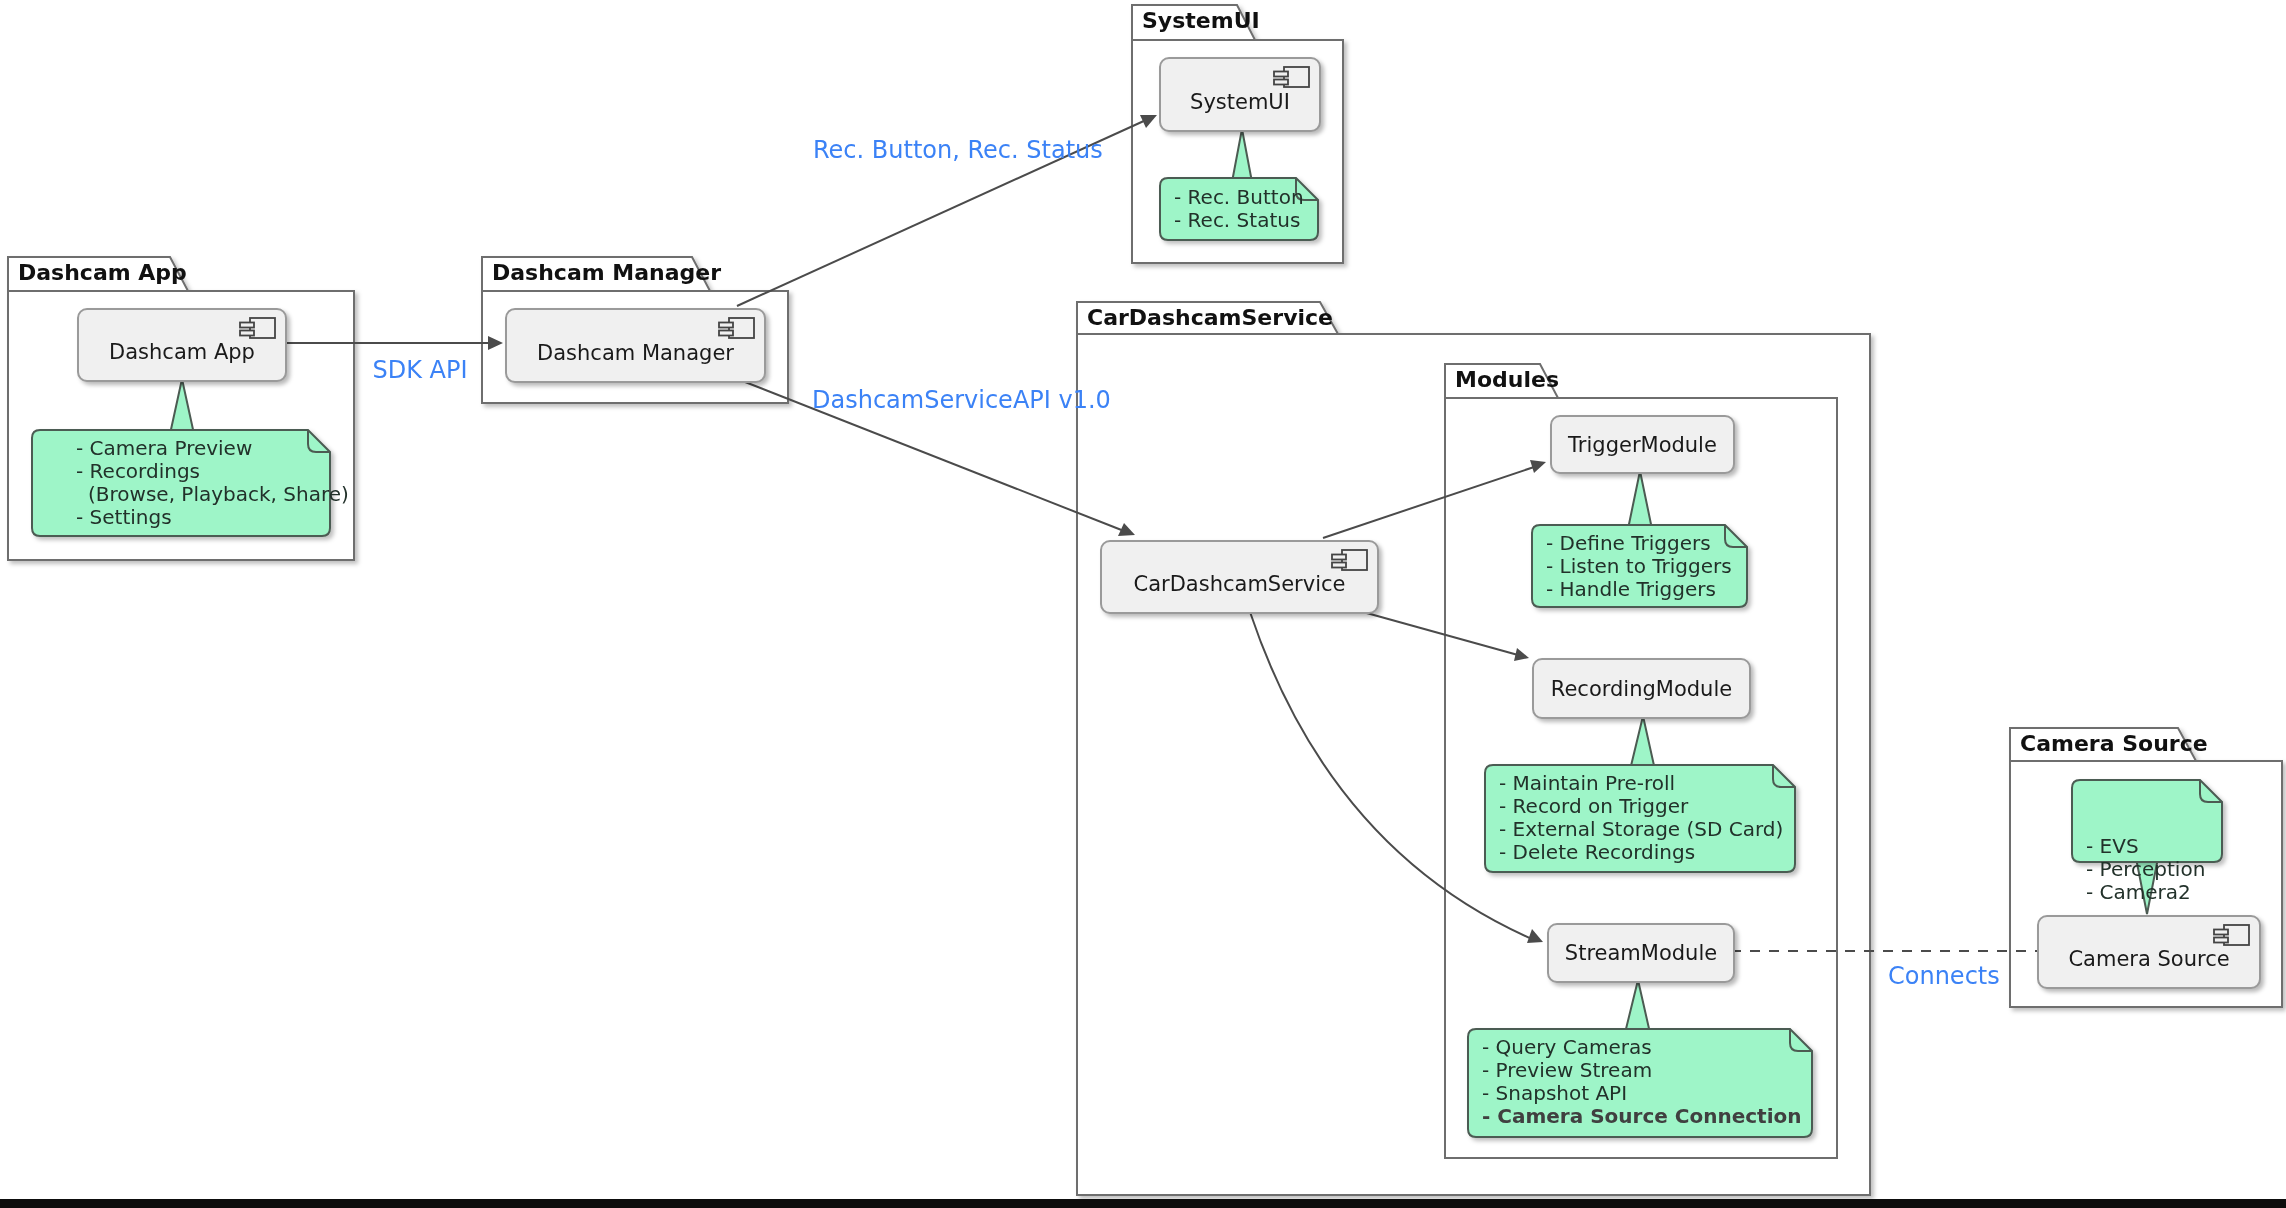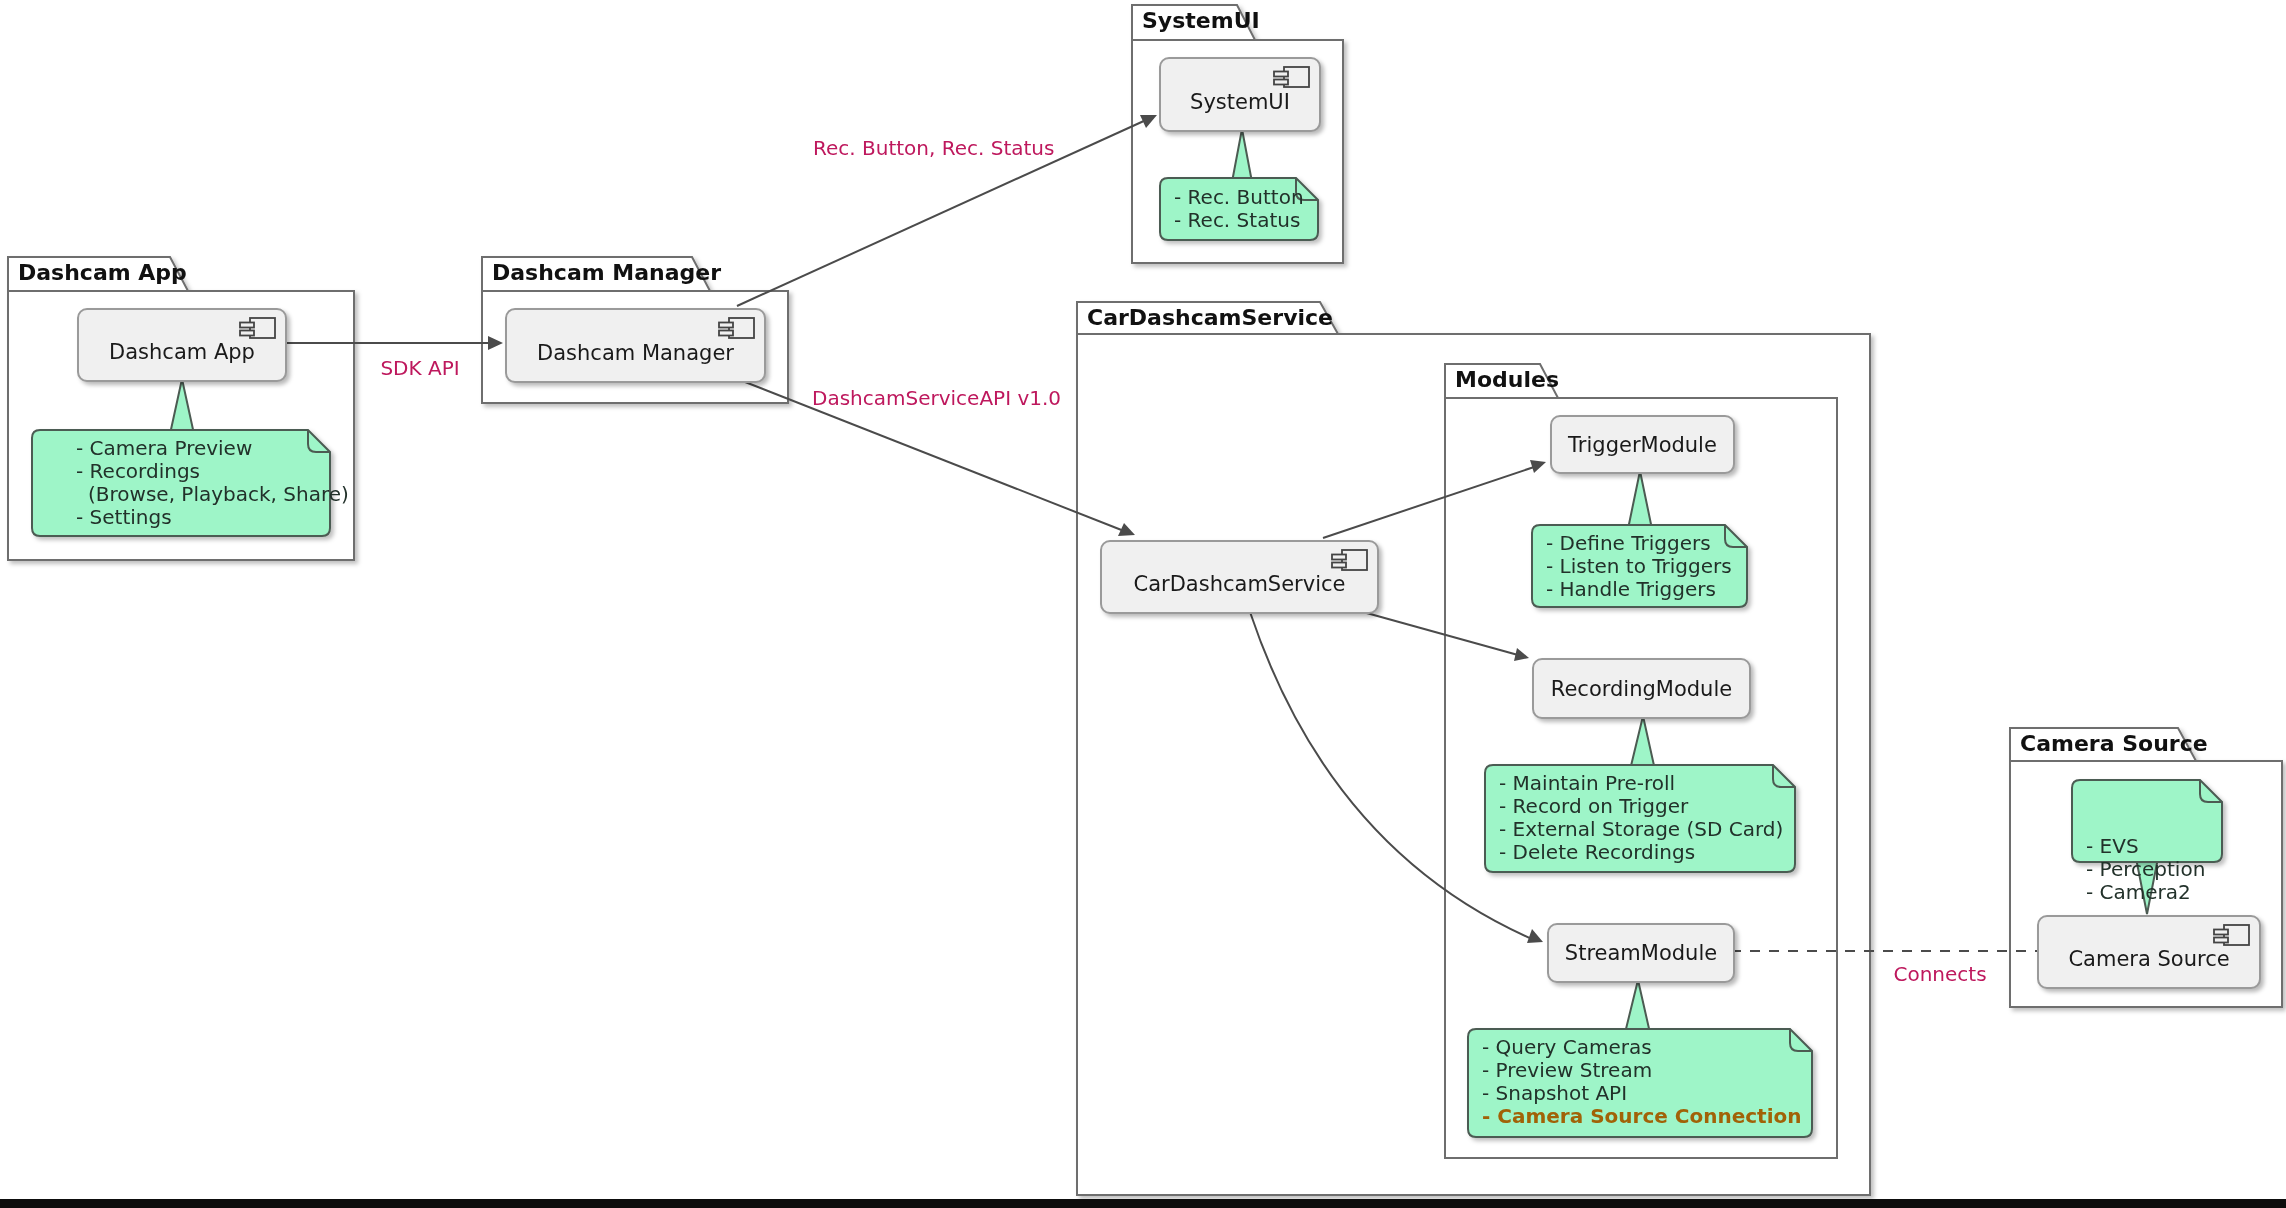--- a/index.html
+++ b/index.html
@@ -12,22 +12,22 @@
   .comp{
     position:absolute;background:#F0F0F0;border:2px solid #9A9A9A;border-radius:10px;
     box-shadow:3px 3px 4px rgba(0,0,0,0.28);display:flex;align-items:center;justify-content:center;
   }
   .comp-label{font-size:21px;white-space:nowrap;color:#1a1a1a;}
   .comp.with-icon .comp-label{margin-top:14px;}
   .comp .cicon{position:absolute;right:8px;top:6px;width:40px;height:26px;}
   .note-text{position:absolute;font-size:20px;line-height:23px;color:#22312a;}
   .note-line{white-space:nowrap;}
   .note-line.indent{padding-left:12px;}
-  .note-line.b{font-weight:bold;color:#a16207;}
-  .edge-label{position:absolute;font-size:20px;white-space:nowrap;color:#be185d;}
+  .note-line.b{font-weight:bold;color:#404040;}
+  .edge-label{position:absolute;font-size:24px;white-space:nowrap;color:#3b82f6;}
   .edge-label.center{text-align:center;margin-top:40px;}
   .bottom-bar{position:absolute;left:0;top:1199px;width:2286px;height:9px;background:#0D0D0D;}
 </style>
 </head>
 <body>
 
 <div class="stage">
 
   <svg class="layer" width="2286" height="1208" viewBox="0 0 2286 1208">
     <defs>

